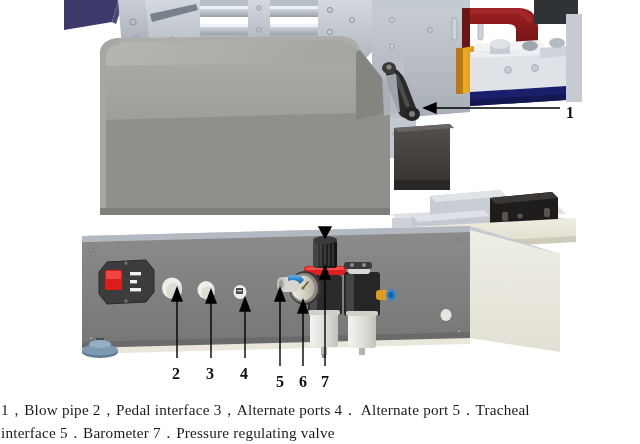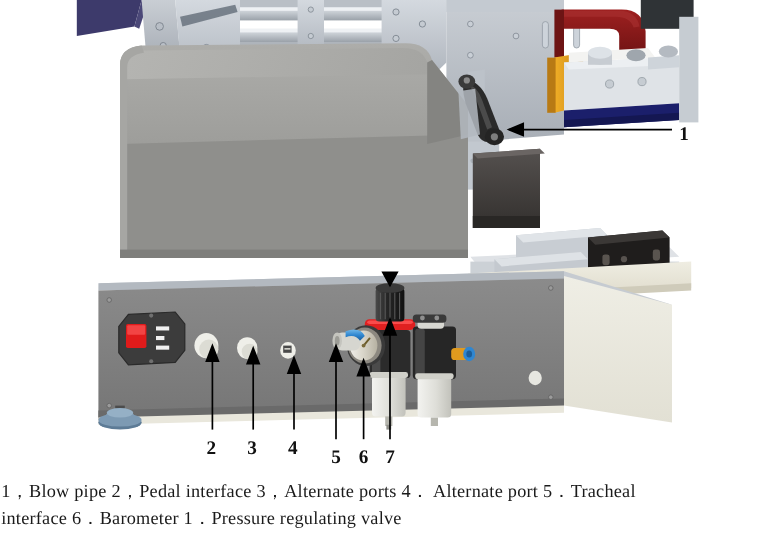--- a/index.html
+++ b/index.html
@@ -366,14 +366,14 @@
   <div class="callout" style="left:172px;top:366px;">2</div>
   <div class="callout" style="left:206px;top:366px;">3</div>
   <div class="callout" style="left:240px;top:366px;">4</div>
   <div class="callout" style="left:276px;top:374px;">5</div>
   <div class="callout" style="left:299px;top:374px;">6</div>
   <div class="callout" style="left:321px;top:374px;">7</div>
 </div>
 
 <div class="caption">
   <span class="ln">1，Blow pipe 2，Pedal interface 3，Alternate ports 4． Alternate port 5．Tracheal</span>
-  <span class="ln">interface 6．Barometer 1．Pressure regulating valve</span>
+  <span class="ln">interface 5．Barometer 7．Pressure regulating valve</span>
 </div>
 
 </body></html>

